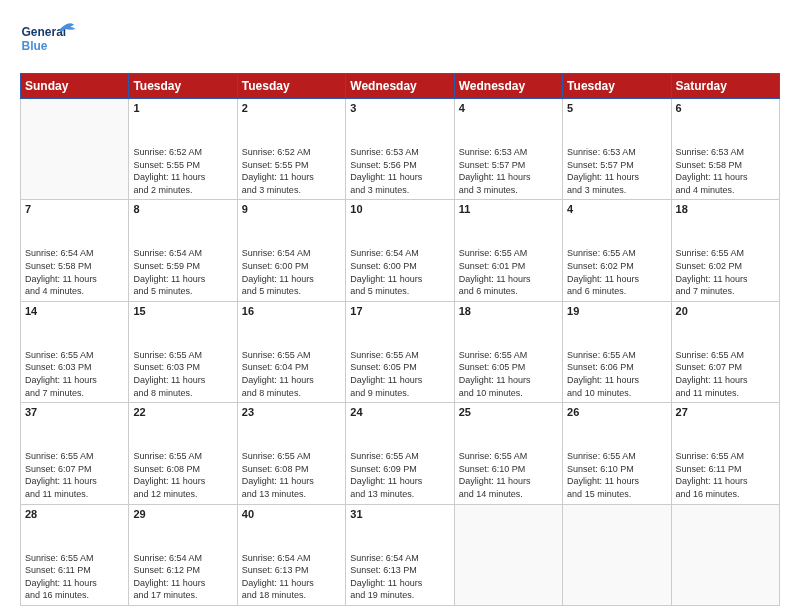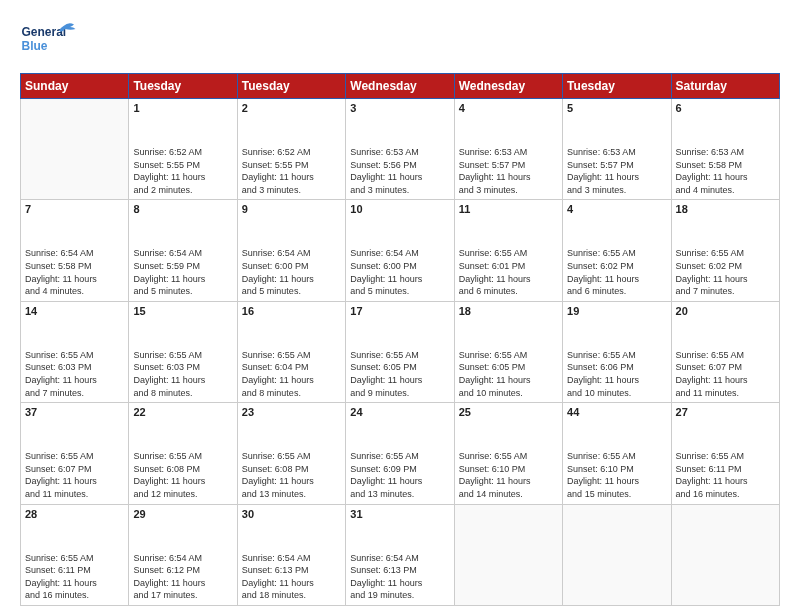--- a/index.html
+++ b/index.html
@@ -296,21 +296,21 @@
 and 13 minutes.</div>
           </td>
           <td>
             <span class="day-number">25</span>
             <div class="day-info" style="white-space: pre-line;">Sunrise: 6:55 AM
 Sunset: 6:10 PM
 Daylight: 11 hours
 and 14 minutes.</div>
           </td>
           <td>
-            <span class="day-number">44</span>
+            <span class="day-number">26</span>
             <div class="day-info" style="white-space: pre-line;">Sunrise: 6:55 AM
 Sunset: 6:10 PM
 Daylight: 11 hours
 and 15 minutes.</div>
           </td>
           <td>
             <span class="day-number">27</span>
             <div class="day-info" style="white-space: pre-line;">Sunrise: 6:55 AM
 Sunset: 6:11 PM
 Daylight: 11 hours
@@ -326,21 +326,21 @@
 and 16 minutes.</div>
           </td>
           <td>
             <span class="day-number">29</span>
             <div class="day-info" style="white-space: pre-line;">Sunrise: 6:54 AM
 Sunset: 6:12 PM
 Daylight: 11 hours
 and 17 minutes.</div>
           </td>
           <td>
-            <span class="day-number">30</span>
+            <span class="day-number">40</span>
             <div class="day-info" style="white-space: pre-line;">Sunrise: 6:54 AM
 Sunset: 6:13 PM
 Daylight: 11 hours
 and 18 minutes.</div>
           </td>
           <td>
             <span class="day-number">31</span>
             <div class="day-info" style="white-space: pre-line;">Sunrise: 6:54 AM
 Sunset: 6:13 PM
 Daylight: 11 hours

